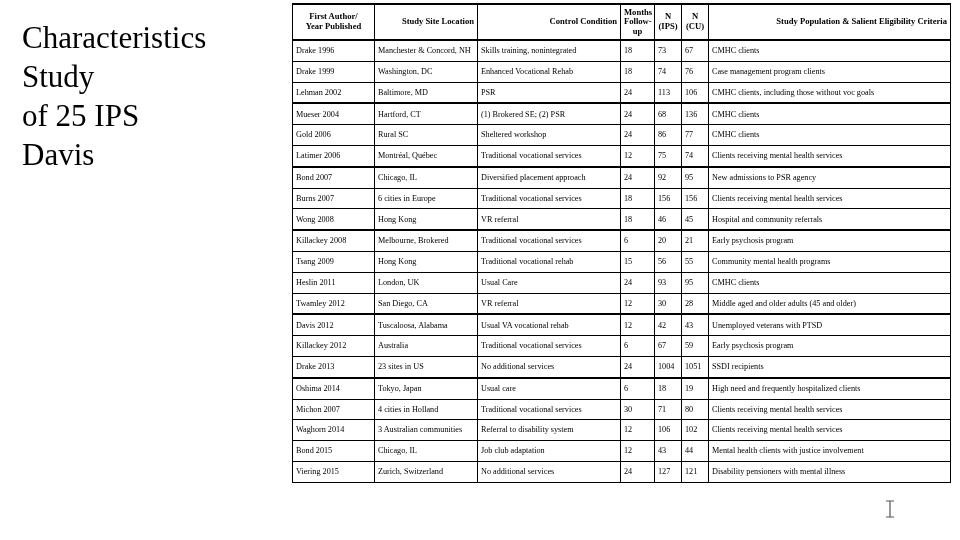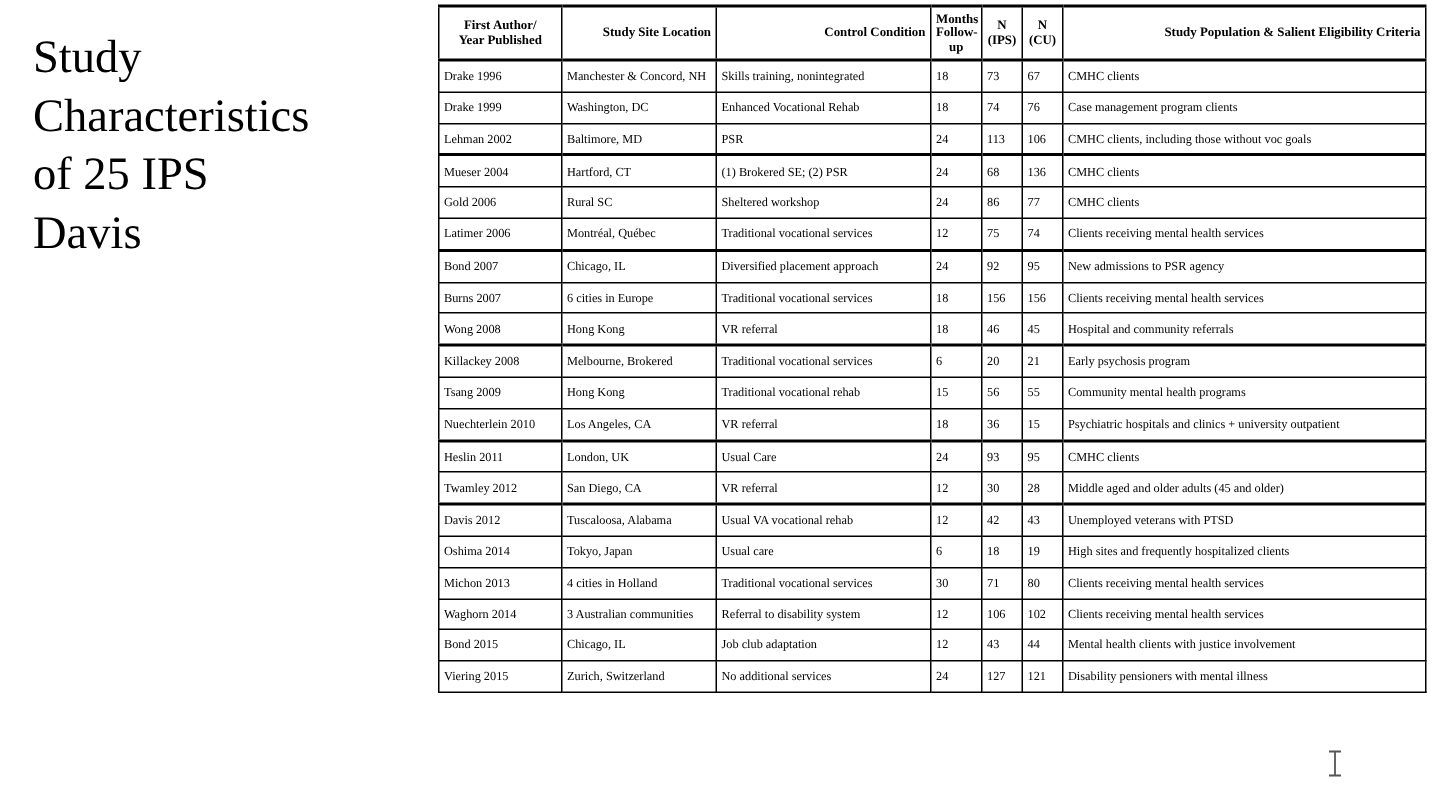--- a/index.html
+++ b/index.html
@@ -104,22 +104,22 @@
     height: 18px;
     pointer-events: none;
   }
 </style>
 </head>
 <body>
 
 <div id="slide">
 
   <div id="title-block">
+    <div class="title-line">Characteristics</div>
     <div class="title-line">Study</div>
-    <div class="title-line">Characteristics</div>
     <div class="title-line">of 25 IPS</div>
     <div class="title-line">Davis</div>
   </div>
 
   <div id="table-wrap">
     <table class="study-table">
       <colgroup>
         <col class="c-author">
         <col class="c-site">
         <col class="c-ctrl">
@@ -245,29 +245,20 @@
           </tr>
           <tr>
             <td>Tsang 2009</td>
             <td>Hong Kong</td>
             <td>Traditional vocational rehab</td>
             <td class="num mo">15</td>
             <td class="num">56</td>
             <td class="num">55</td>
             <td class="pop">Community mental health programs</td>
           </tr>
-          <tr class="group-end">
-            <td>Nuechterlein 2010</td>
-            <td>Los Angeles, CA</td>
-            <td>VR referral</td>
-            <td class="num mo">18</td>
-            <td class="num">36</td>
-            <td class="num">15</td>
-            <td class="pop">Psychiatric hospitals and clinics + university outpatient</td>
-          </tr>
           <tr>
             <td>Heslin 2011</td>
             <td>London, UK</td>
             <td>Usual Care</td>
             <td class="num mo">24</td>
             <td class="num">93</td>
             <td class="num">95</td>
             <td class="pop">CMHC clients</td>
           </tr>
           <tr class="group-end">
@@ -280,32 +271,50 @@
             <td class="pop">Middle aged and older adults (45 and older)</td>
           </tr>
           <tr>
             <td>Davis 2012</td>
             <td>Tuscaloosa, Alabama</td>
             <td>Usual VA vocational rehab</td>
             <td class="num mo">12</td>
             <td class="num">42</td>
             <td class="num">43</td>
             <td class="pop">Unemployed veterans with PTSD</td>
+          </tr>
+          <tr>
+            <td>Killackey 2012</td>
+            <td>Australia</td>
+            <td>Traditional vocational services</td>
+            <td class="num mo">6</td>
+            <td class="num">67</td>
+            <td class="num">59</td>
+            <td class="pop">Early psychosis program</td>
+          </tr>
+          <tr class="group-end">
+            <td>Drake 2013</td>
+            <td>23 sites in US</td>
+            <td>No additional services</td>
+            <td class="num mo">24</td>
+            <td class="num">1004</td>
+            <td class="num">1051</td>
+            <td class="pop">SSDI recipients</td>
           </tr>
           <tr>
             <td>Oshima 2014</td>
             <td>Tokyo, Japan</td>
             <td>Usual care</td>
             <td class="num mo">6</td>
             <td class="num">18</td>
             <td class="num">19</td>
-            <td class="pop">High sites and frequently hospitalized clients</td>
-          </tr>
-          <tr>
-            <td>Michon 2013</td>
+            <td class="pop">High need and frequently hospitalized clients</td>
+          </tr>
+          <tr>
+            <td>Michon 2007</td>
             <td>4 cities in Holland</td>
             <td>Traditional vocational services</td>
             <td class="num mo">30</td>
             <td class="num">71</td>
             <td class="num">80</td>
             <td class="pop">Clients receiving mental health services</td>
           </tr>
           <tr>
             <td>Waghorn 2014</td>
             <td>3 Australian communities</td>

